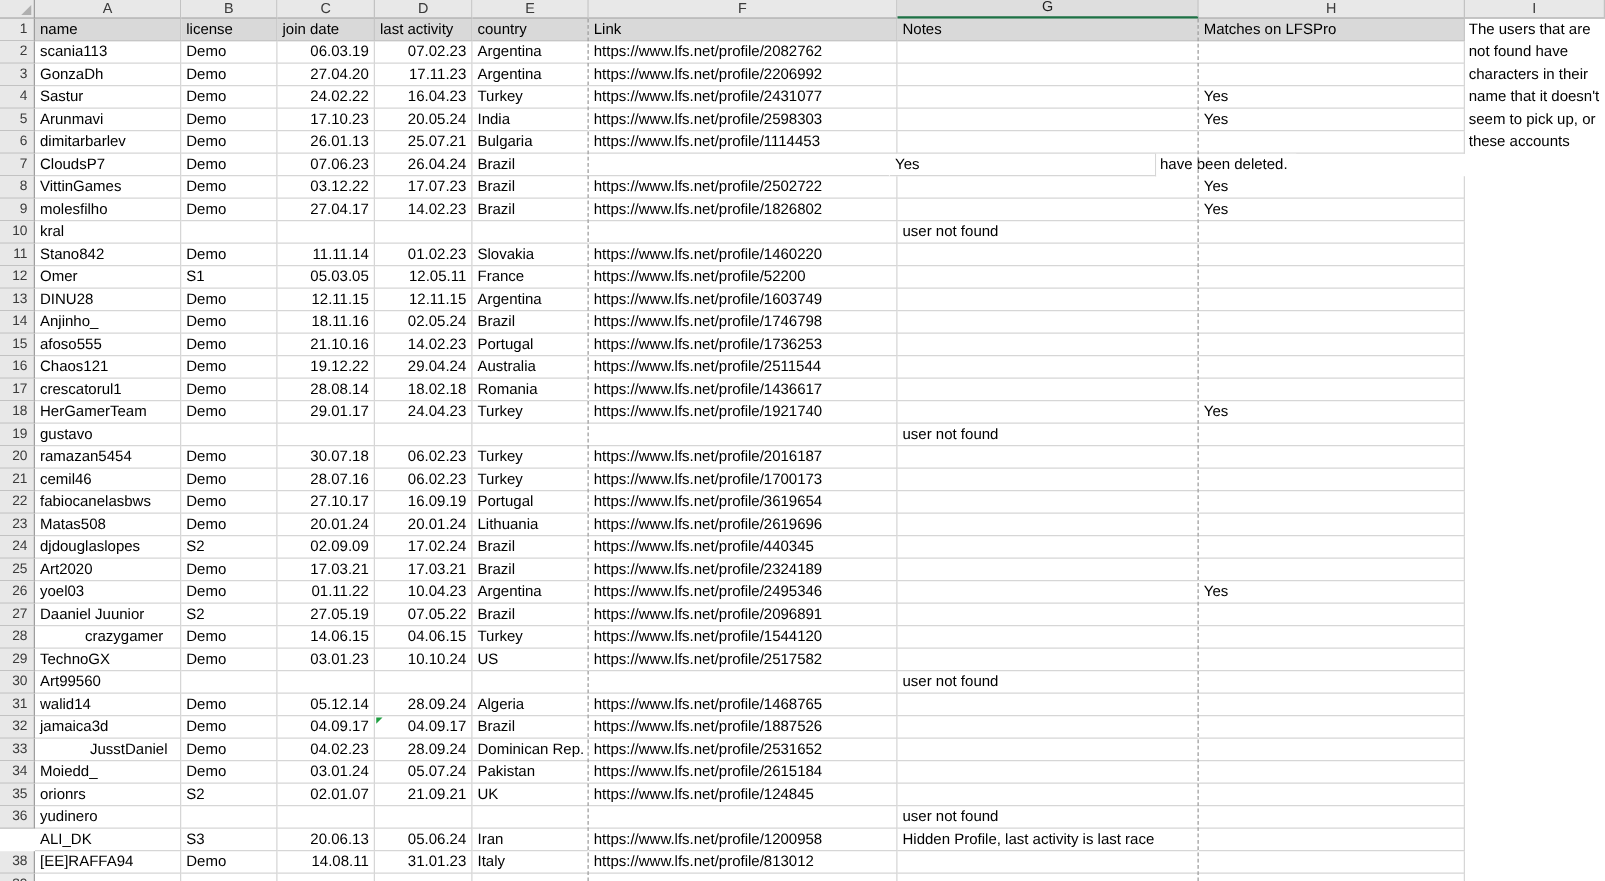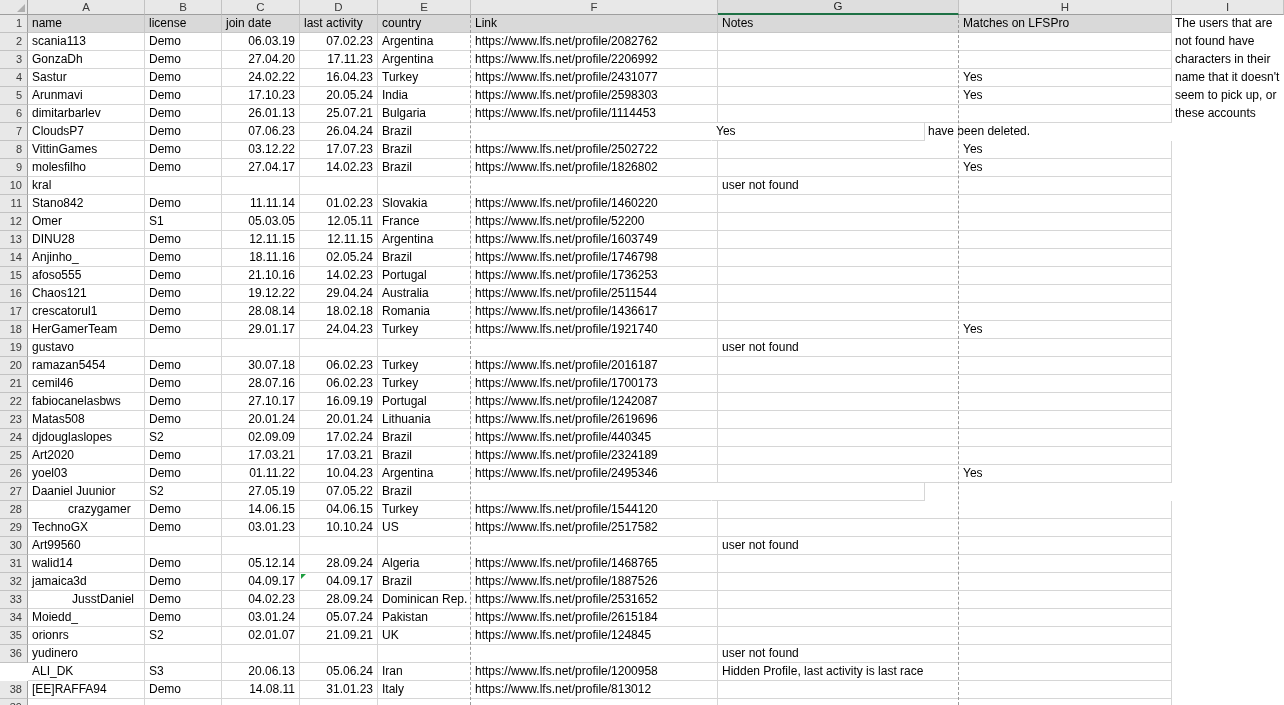--- a/index.html
+++ b/index.html
@@ -334,21 +334,21 @@
         <div class="cell " style="width: 213px;"></div>
         <div class="cell notecol" style="width: 112px;"></div>
       </div>
       <div class="row">
         <div class="row-head" style="width: 28px;">22</div>
         <div class="cell " style="width: 117px;">fabiocanelasbws</div>
         <div class="cell " style="width: 77px;">Demo</div>
         <div class="cell rt" style="width: 78px;">27.10.17</div>
         <div class="cell rt" style="width: 78px;">16.09.19</div>
         <div class="cell nobr" style="width: 93px;">Portugal</div>
-        <div class="cell " style="width: 247px;">https://www.lfs.net/profile/1242087</div>
+        <div class="cell " style="width: 247px;">https://www.lfs.net/profile/3619654</div>
         <div class="cell nobr spill" style="width: 241px;"></div>
         <div class="cell " style="width: 213px;"></div>
         <div class="cell notecol" style="width: 112px;"></div>
       </div>
       <div class="row">
         <div class="row-head" style="width: 28px;">23</div>
         <div class="cell " style="width: 117px;">Matas508</div>
         <div class="cell " style="width: 77px;">Demo</div>
         <div class="cell rt" style="width: 78px;">20.01.24</div>
         <div class="cell rt" style="width: 78px;">20.01.24</div>
@@ -394,20 +394,21 @@
         <div class="cell " style="width: 213px;">Yes</div>
         <div class="cell notecol" style="width: 112px;"></div>
       </div>
       <div class="row">
         <div class="row-head" style="width: 28px;">27</div>
         <div class="cell " style="width: 117px;">Daaniel Juunior</div>
         <div class="cell " style="width: 77px;">S2</div>
         <div class="cell rt" style="width: 78px;">27.05.19</div>
         <div class="cell rt" style="width: 78px;">07.05.22</div>
         <div class="cell nobr" style="width: 93px;">Brazil</div>
+        <div class="cell " style="width: 247px;">https://www.lfs.net/profile/2096891</div>
         <div class="cell nobr spill" style="width: 241px;"></div>
         <div class="cell " style="width: 213px;"></div>
         <div class="cell notecol" style="width: 112px;"></div>
       </div>
       <div class="row">
         <div class="row-head" style="width: 28px;">28</div>
         <div class="cell " style="width: 117px; padding-left: 40px;">crazygamer</div>
         <div class="cell " style="width: 77px;">Demo</div>
         <div class="cell rt" style="width: 78px;">14.06.15</div>
         <div class="cell rt" style="width: 78px;">04.06.15</div>

